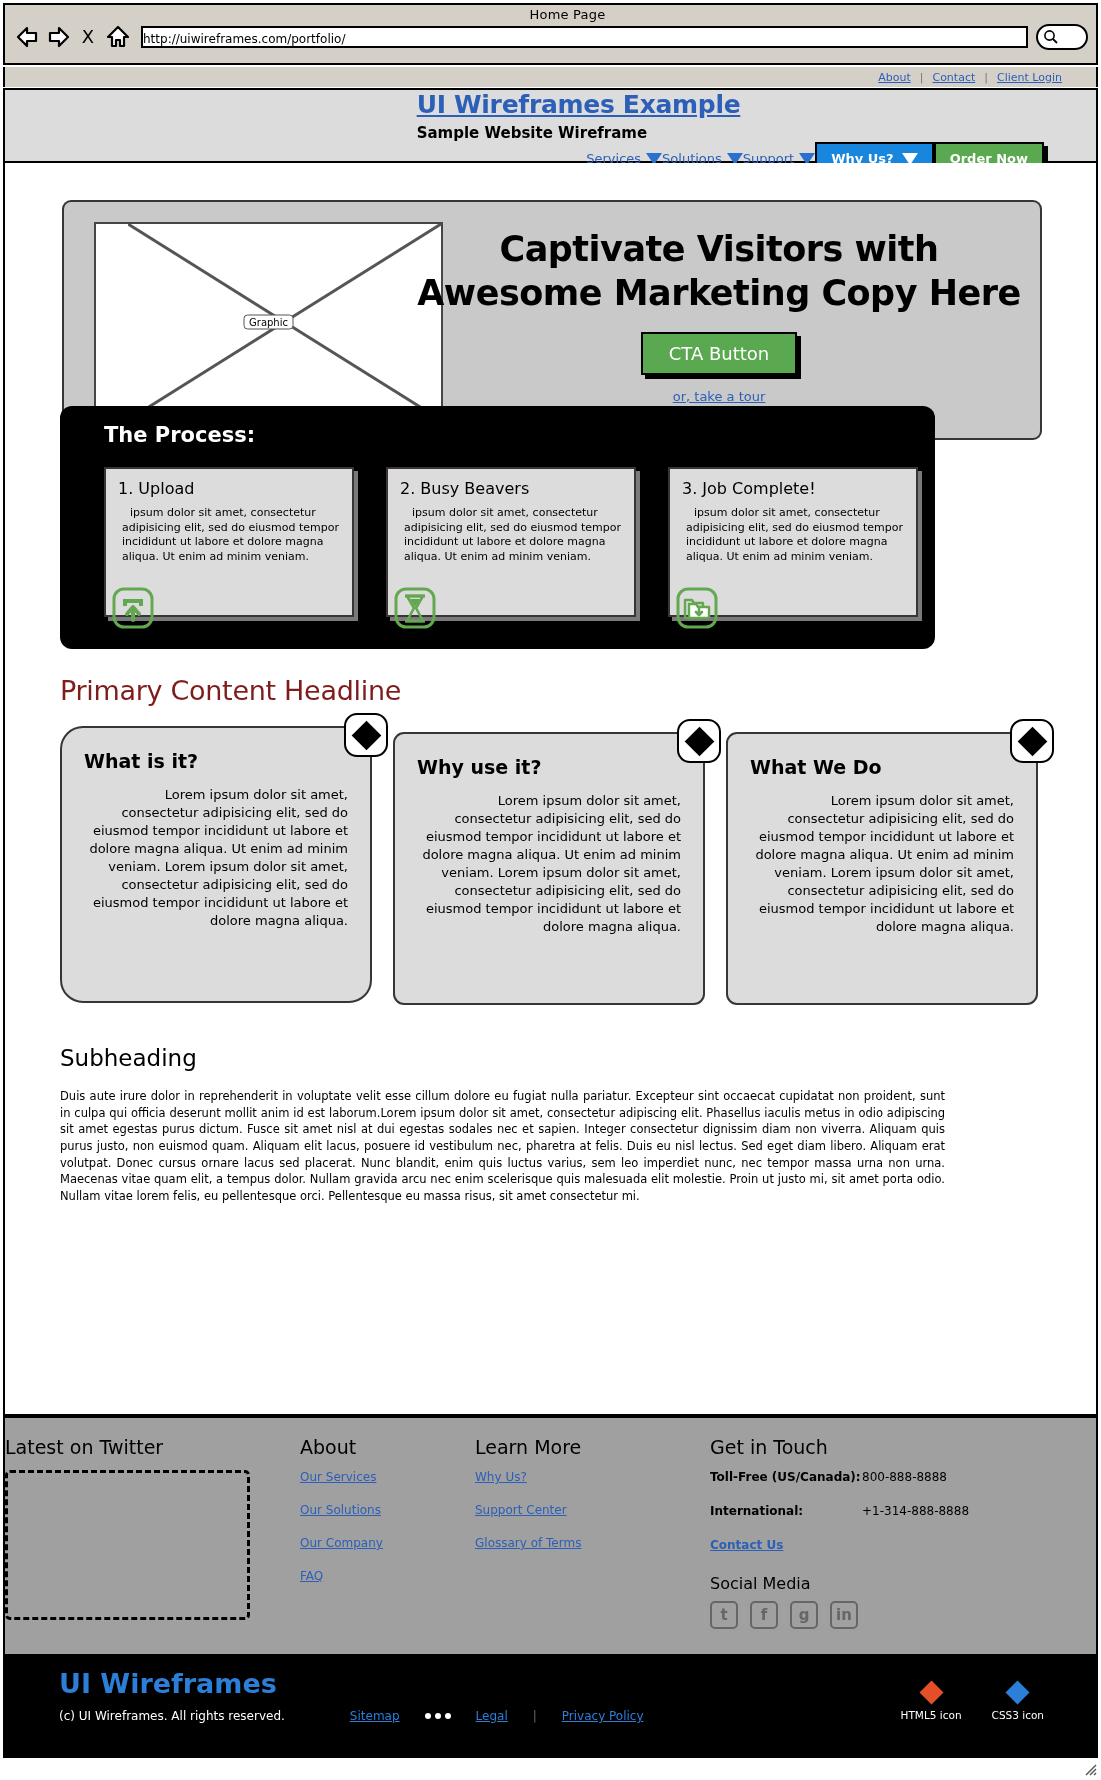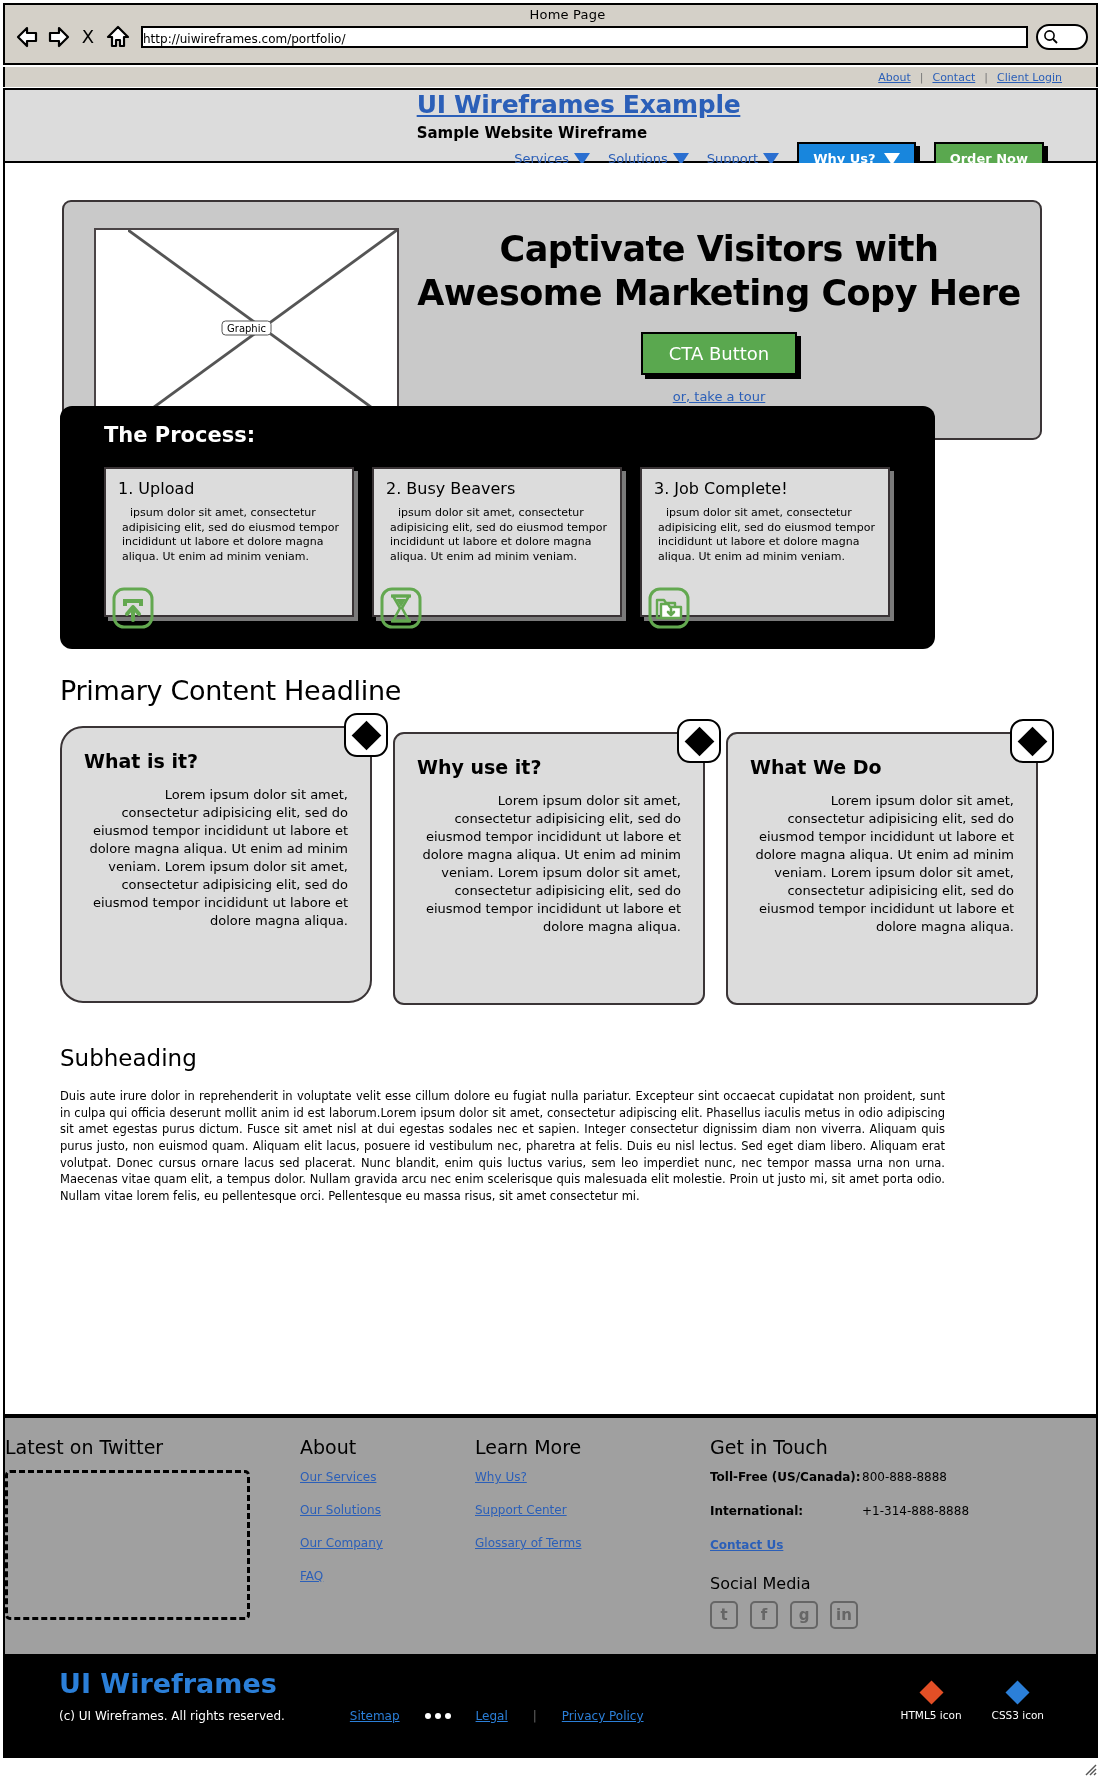--- a/index.html
+++ b/index.html
@@ -49,21 +49,21 @@
     position:absolute;left:3px;top:88px;width:1095px;height:75px;
     background:#dcdcdc;border:2px solid #000;box-sizing:border-box;
     display:flex;align-items:center;flex-direction:column;
   }
   .brand{margin-left:56px;}
   .brand-title{
     font-size:25px;color:#2b5fb8;text-decoration:underline;font-weight:bold;
     letter-spacing:-.3px;cursor:pointer;
   }
   .brand-sub{font-size:15px;font-weight:bold;color:#000;margin-top:5px;}
-  .main-nav{margin-left:auto;display:flex;align-items:center;padding-right:52px;gap:18px;}
+  .main-nav{margin-left:auto;display:flex;align-items:center;padding-right:52px;}
   .nav-link{
     font-size:13px;color:#2b5fb8;text-decoration:underline;cursor:pointer;
     display:flex;align-items:center;gap:5px;
   }
   .caret{width:0;height:0;border-left:8px solid transparent;border-right:8px solid transparent;border-top:12px solid #2b6fd0;}
   .caret.white{border-top-color:#fff;}
   .btn3d{
     position:relative;border:2px solid #000;color:#fff;font-size:13px;font-weight:bold;
     padding:7px 14px;box-shadow:4px 4px 0 #000;cursor:pointer;display:flex;align-items:center;gap:8px;
   }
@@ -75,21 +75,21 @@
     position:absolute;left:3px;top:163px;width:1095px;height:1253px;
     background:#fff;border:2px solid #000;border-top:none;box-sizing:border-box;
   }
 
   
   .hero{
     position:absolute;left:57px;top:37px;width:980px;height:240px;
     background:#c9c9c9;border:2px solid #3a3436;border-radius:9px;box-sizing:border-box;
   }
   .hero-graphic{
-    position:absolute;left:30px;top:26px;width:305px;height:200px;
+    position:absolute;left:30px;top:20px;width:349px;height:200px;
     background:#fff;border:2px solid #4a4446;box-sizing:border-box;padding-left:32px;
   }
   .hero-graphic .lbl{
     position:absolute;left:50%;top:50%;transform:translate(-50%,-50%);
     background:#fff;border:1px solid #555;border-radius:4px;
     font-size:10px;padding:1px 5px;color:#000;
   }
   .hero-copy{position:absolute;left:350px;top:26px;width:610px;text-align:center;}
   .hero-h1{font-size:35px;font-weight:bold;color:#000;line-height:1.25;letter-spacing:-.5px;}
   .cta-btn{
@@ -97,31 +97,31 @@
     color:#fff;font-size:18px;padding:9px 26px;box-shadow:4px 4px 0 #000;cursor:pointer;
   }
   .cta-alt{display:block;margin-top:14px;font-size:13px;color:#2b5fb8;text-decoration:underline;cursor:pointer;}
 
   
   .process{
     position:absolute;left:55px;top:243px;width:875px;height:243px;
     background:#000;border-radius:12px;box-sizing:border-box;
   }
   .process-title{color:#fff;font-size:21px;font-weight:bold;margin:17px 0 0 44px;}
-  .process-cards{display:flex;gap:18px;margin:20px 0 16px 44px;}
+  .process-cards{display:flex;gap:32px;margin:20px 0 16px 44px;}
   .pcard{
     width:250px;height:150px;background:#dcdcdc;border:2px solid #3a3436;
     box-shadow:4px 4px 0 #7a7a7a;box-sizing:border-box;position:relative;
   }
   .pcard h3{margin:10px 0 0 12px;font-size:16px;font-weight:normal;color:#000;}
   .pcard p{margin:8px 12px 0 16px;font-size:11px;line-height:1.33;color:#000;text-indent:8px;}
   .pcard .picon{position:absolute;left:4px;bottom:-16px;width:46px;height:46px;}
 
   
-  .primary-head{position:absolute;left:55px;top:512px;font-size:27px;color:#000000;letter-spacing:-.3px;}
+  .primary-head{position:absolute;left:55px;top:512px;font-size:27px;color:#7f1d1d;letter-spacing:-.3px;}
   .cards-row{position:absolute;left:55px;top:563px;width:980px;display:flex;gap:21px;}
   .ccard{
     position:relative;width:312px;background:#dcdcdc;border:2px solid #3a3436;
     border-radius:11px;box-sizing:border-box;padding:22px 22px 20px 22px;
   }
   .ccard h3{margin:0 0 14px 0;font-size:19px;font-weight:bold;color:#000;}
   .ccard p{margin:0;font-size:13px;line-height:1.38;color:#000;text-align:right;}
   .ccard.a{height:277px;border-radius:23px;}
   .ccard.b{height:273px;}
   .ccard.c{height:273px;}

